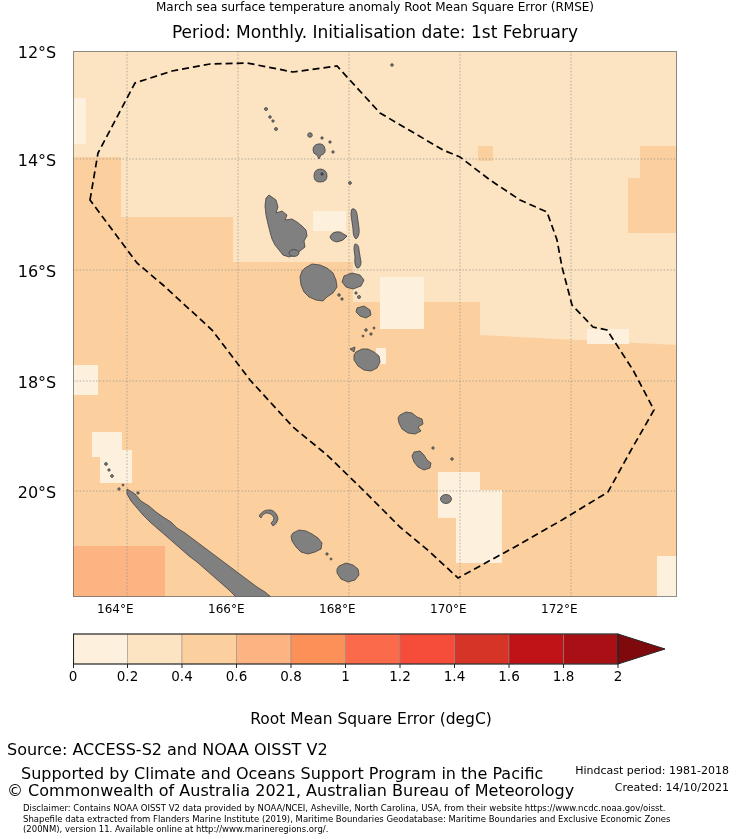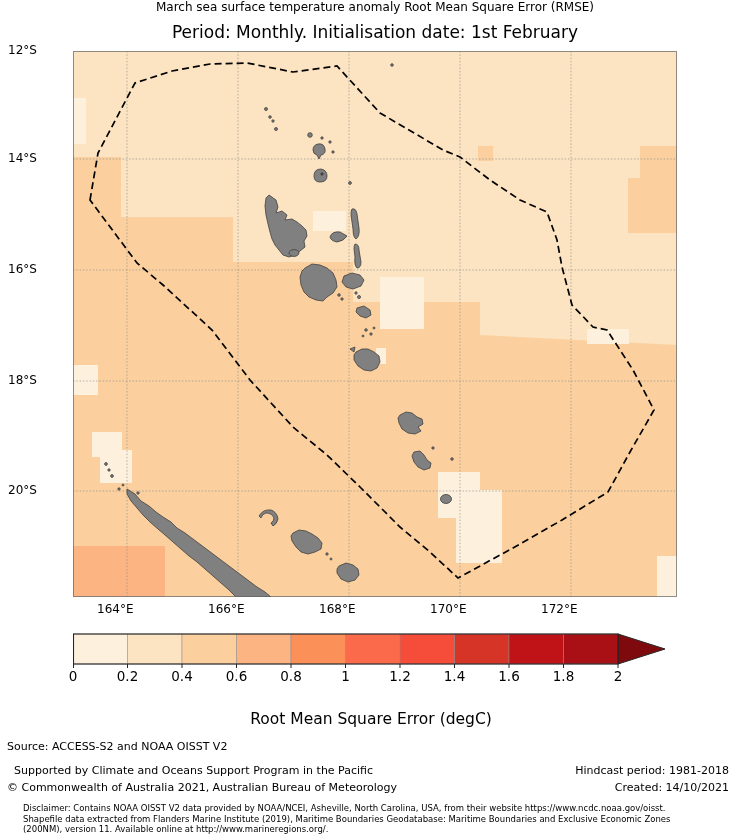--- a/index.html
+++ b/index.html
@@ -2,27 +2,27 @@
 <html><head>
 <meta charset="utf-8">
 <style>
   html,body{margin:0;padding:0;}
   body{width:736px;height:839px;position:relative;overflow:hidden;background:#ffffff;
        font-family:"DejaVu Sans",sans-serif;color:#000;}
   .ttl{position:absolute;left:375px;transform:translateX(-50%);white-space:nowrap;}
   #title-line1{top:0px;font-size:12px;}
   #title-line2{top:22px;font-size:17px;}
   #map-svg{position:absolute;left:73px;top:51px;}
-  .lat-label{position:absolute;left:8px;width:58px;text-align:left;font-size:12px;}
+  .lat-label{position:absolute;left:8px;width:58px;text-align:center;font-size:16px;}
   .lon-label{position:absolute;width:60px;text-align:left;font-size:12px;top:602px;}
   #cbar-svg{position:absolute;left:73px;top:633px;}
   .cb-label{position:absolute;width:44px;text-align:center;font-size:13.5px;top:668px;}
   #cbar-title{position:absolute;left:371px;transform:translateX(-50%);top:688px;
               font-size:15.5px;white-space:nowrap;margin-top:22px;}
-  .foot{position:absolute;font-size:11px;white-space:nowrap;}
+  .foot{position:absolute;font-size:16px;white-space:nowrap;}
   .foot-r{position:absolute;font-size:11px;white-space:nowrap;right:7px;text-align:left;}
   #disclaimer{position:absolute;left:7px;top:803px;font-size:8.5px;line-height:10.5px;
               white-space:nowrap;margin-left:16px;}
   .grid{stroke:#8a8a8a;stroke-width:0.7;stroke-dasharray:1.5 1.8;opacity:0.9;}
   .frame{fill:none;stroke:#6b6b6b;stroke-width:1;opacity:0.75;}
   .cbcell{stroke:#8a8a8a;stroke-width:0.5;}
   .cbframe{fill:none;stroke:#262626;stroke-width:1.1;}
   .cbticks{stroke:#262626;stroke-width:1;}
 </style>
 </head>
@@ -160,21 +160,21 @@
 <div class="cb-label" style="left:323.5px">1</div>
 <div class="cb-label" style="left:378px">1.2</div>
 <div class="cb-label" style="left:432.5px">1.4</div>
 <div class="cb-label" style="left:487px">1.6</div>
 <div class="cb-label" style="left:541.5px">1.8</div>
 <div class="cb-label" style="left:596px">2</div>
 
 <div id="cbar-title">Root Mean Square Error (degC)</div>
 
 <div class="foot" style="left:7px;top:740px">Source: ACCESS-S2 and NOAA OISST V2</div>
-<div class="foot" style="left:14px;top:764px">Supported by Climate and Oceans Support Program in the Pacific</div>
+<div class="foot" style="left:21px;top:764px">Supported by Climate and Oceans Support Program in the Pacific</div>
 <div class="foot-r" style="top:764px">Hindcast period: 1981-2018</div>
 <div class="foot" style="left:7px;top:781px">© Commonwealth of Australia 2021, Australian Bureau of Meteorology</div>
 <div class="foot-r" style="top:781px">Created: 14/10/2021</div>
 <div id="disclaimer">
   <div>Disclaimer: Contains NOAA OISST V2 data provided by NOAA/NCEI, Asheville, North Carolina, USA, from their website https://www.ncdc.noaa.gov/oisst.</div>
   <div>Shapefile data extracted from Flanders Marine Institute (2019), Maritime Boundaries Geodatabase: Maritime Boundaries and Exclusive Economic Zones</div>
   <div>(200NM), version 11. Available online at http://www.marineregions.org/.</div>
 </div>
 
 </body></html>

